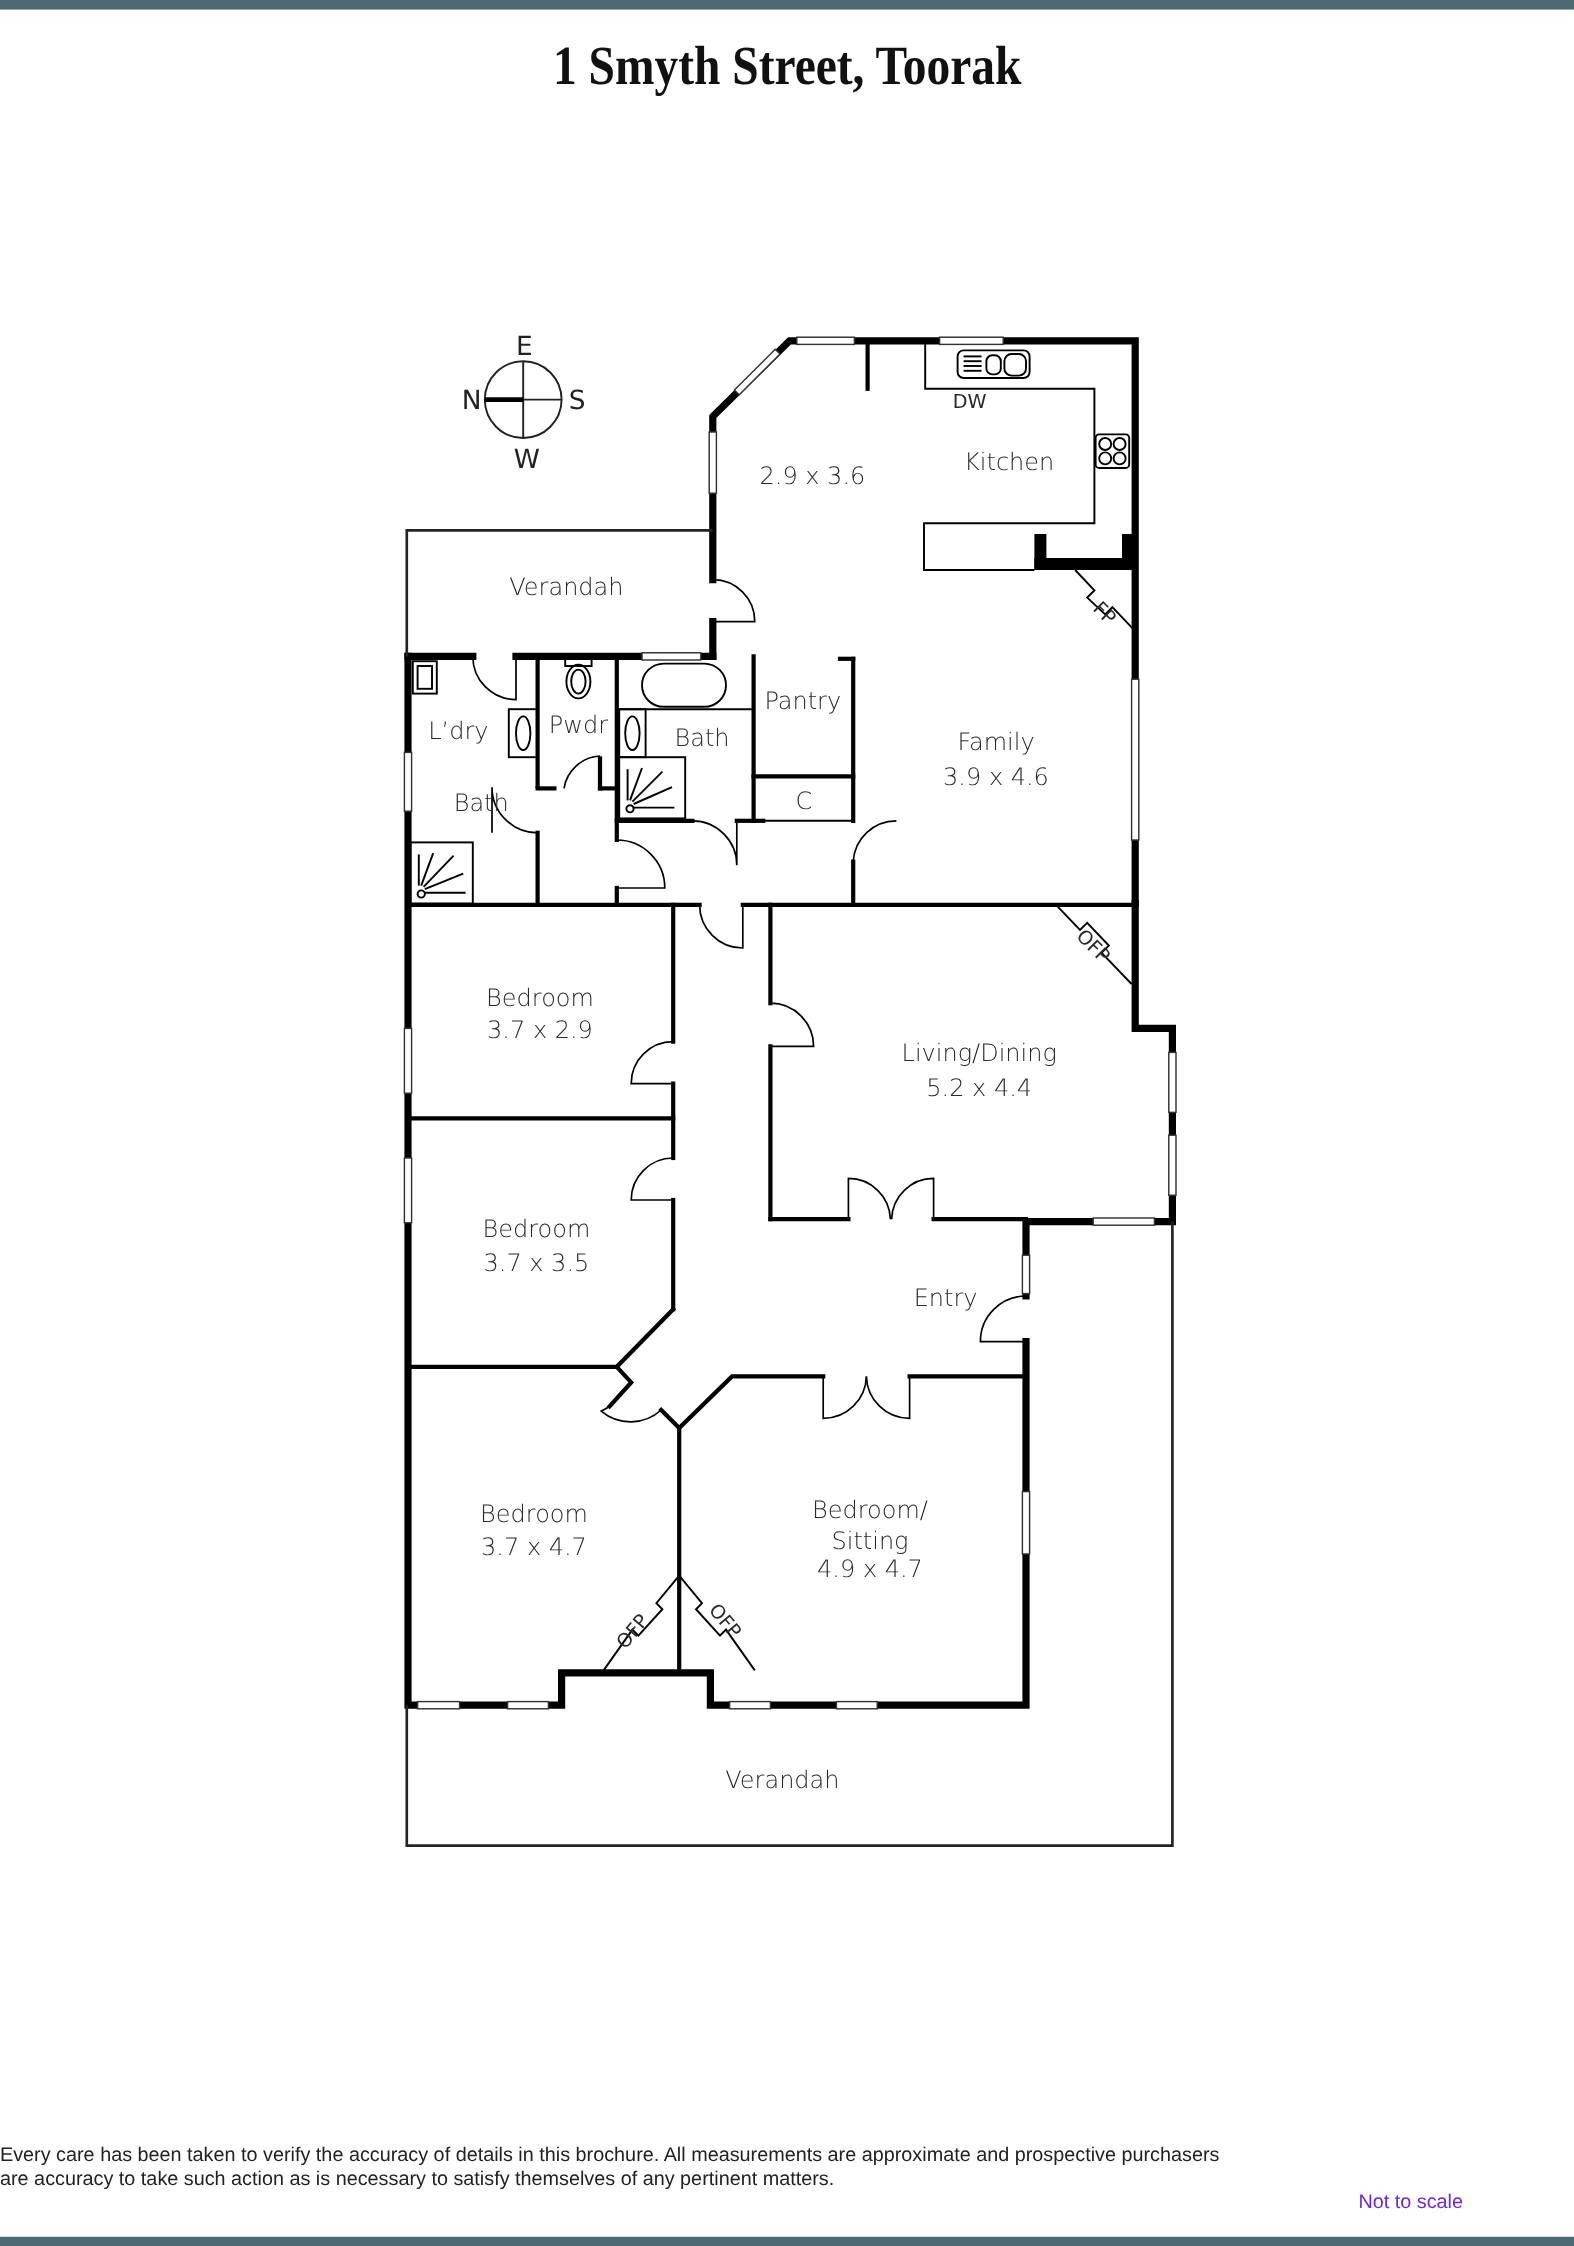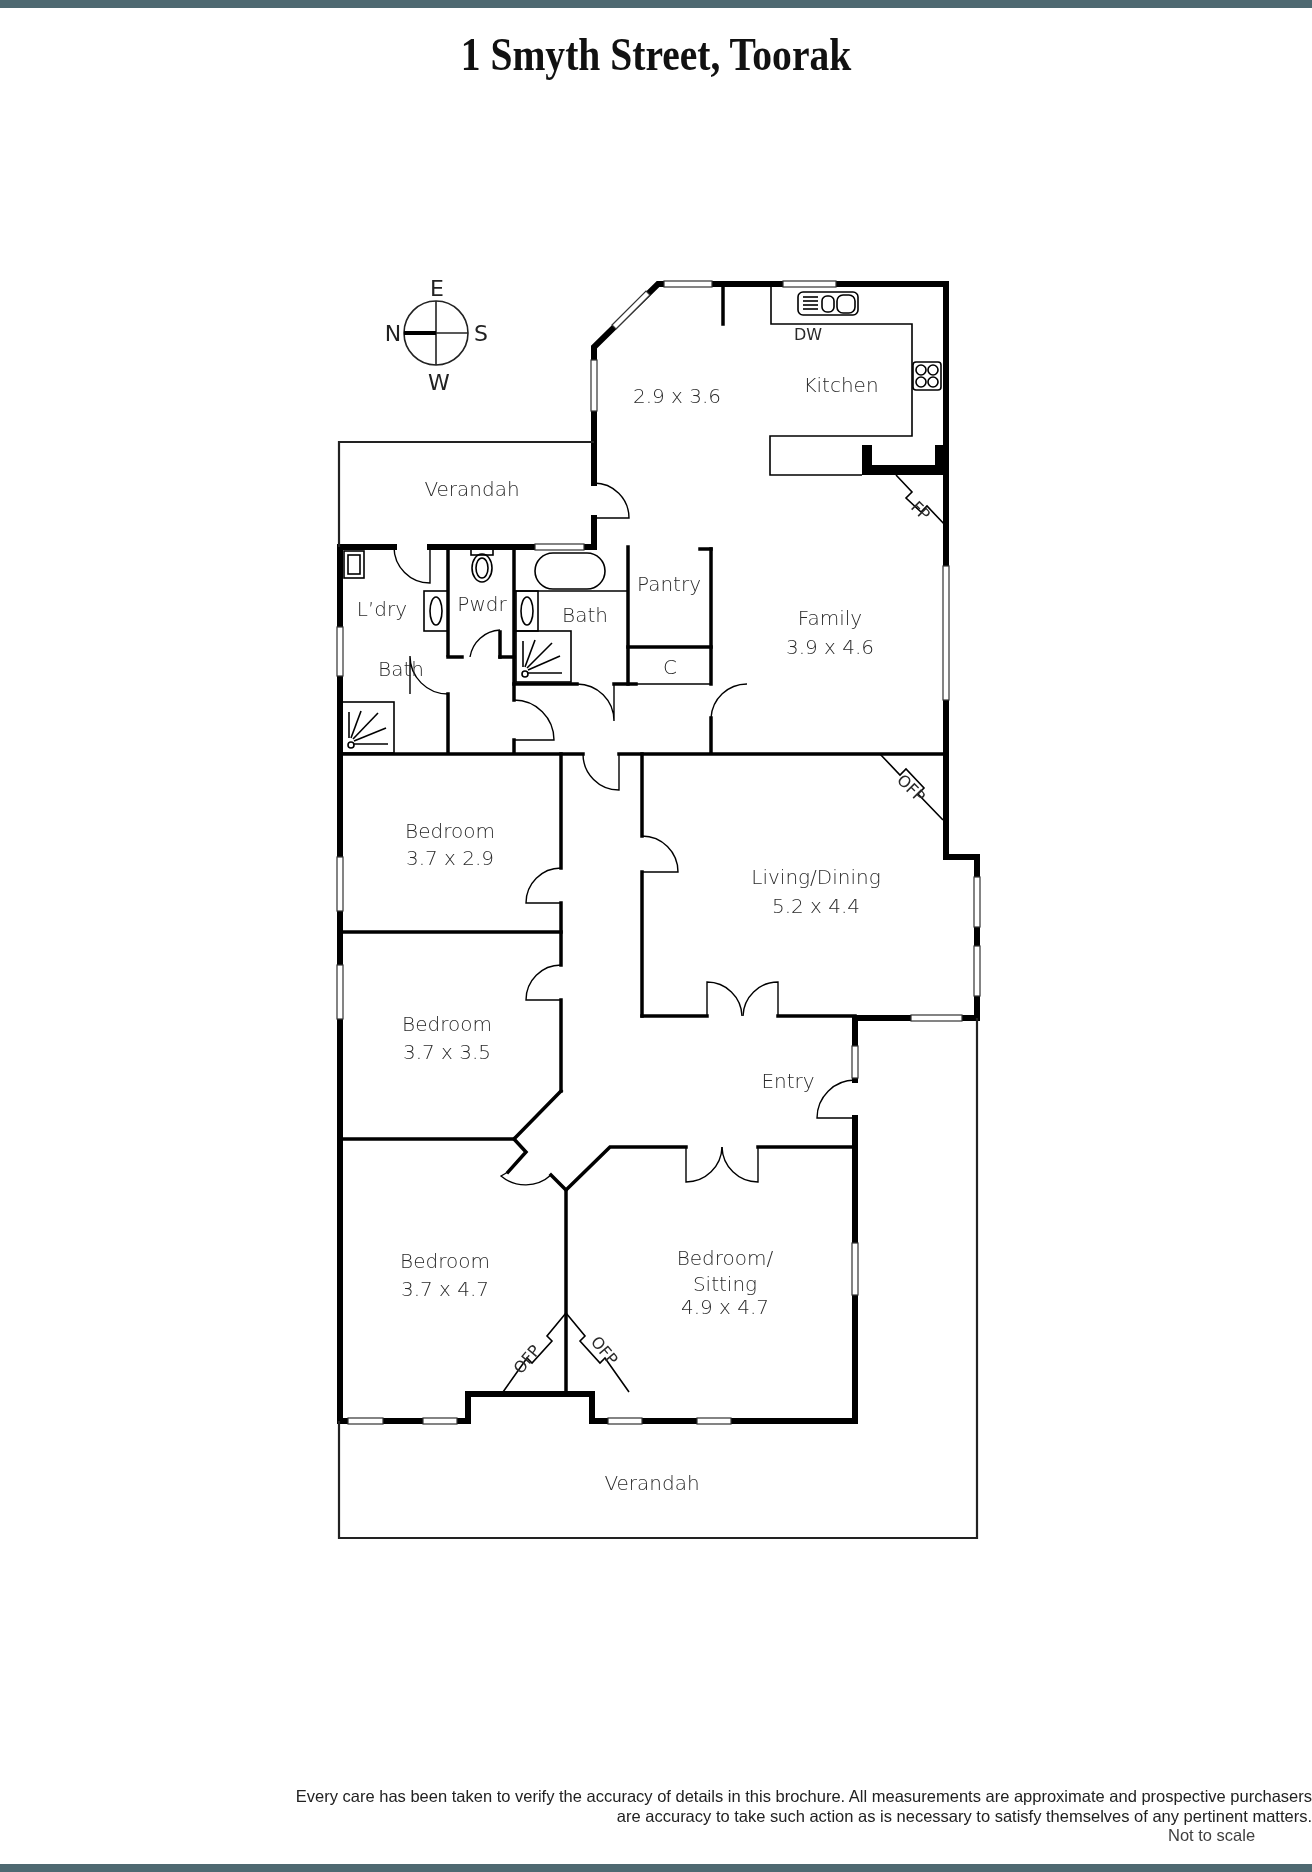--- a/index.html
+++ b/index.html
@@ -17,26 +17,26 @@
   .wall { stroke: #000; stroke-width: 6; fill: none; stroke-linecap: square; stroke-linejoin: miter; }
   .iwall { stroke: #000; stroke-width: 3.5; fill: none; stroke-linecap: square; }
   .thin { stroke: #000; stroke-width: 1.6; fill: none; }
   .ver { stroke: #222; stroke-width: 2.2; fill: none; }
   .win { fill: #fff; stroke: #333; stroke-width: 1.2; }
   .door { stroke: #000; stroke-width: 1.4; fill: none; }
   .lbl { font-family: "DejaVu Sans", sans-serif; font-size: 20px; fill: #2a2a2a; font-weight: 300; }
   .lbl-sm { font-family: "DejaVu Sans", sans-serif; font-size: 16px; fill: #2a2a2a; }
   .compass-lbl { font-family: "DejaVu Sans", sans-serif; font-size: 22px; fill: #222; }
   .disclaimer {
-    position: absolute; left: 0; top: 1786px; width: 1312px; text-align: right;
+    position: absolute; left: 0; top: 1786px; width: 1312px; text-align: left;
     font-family: "Liberation Sans", sans-serif; font-size: 16.5px; color: #222; line-height: 20px;
   }
   .scale-note {
     position: absolute; left: 1132px; top: 1826px; font-family: "Liberation Sans", sans-serif;
-    font-size: 16.5px; color: #404040; margin-left: 36px;
+    font-size: 16.5px; color: #6d28d9;
   }
 </style>
 </head>
 <body>
 
 <div class="bar top"></div>
 <div class="title">1 Smyth Street, Toorak</div>
 
 <svg class="plan" width="1312" height="1872" viewBox="0 0 1312 1872">
 

